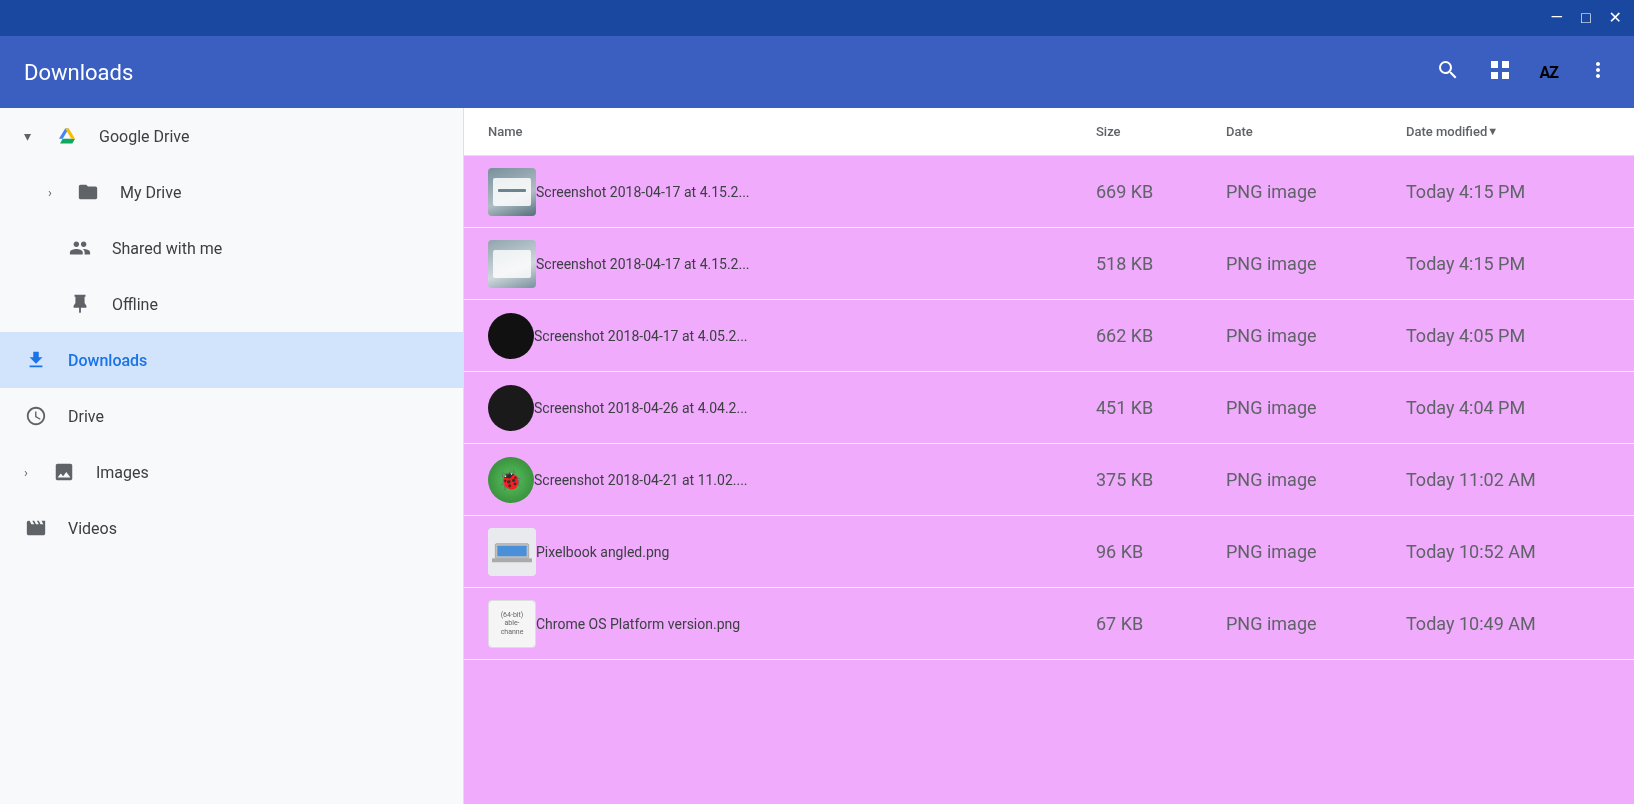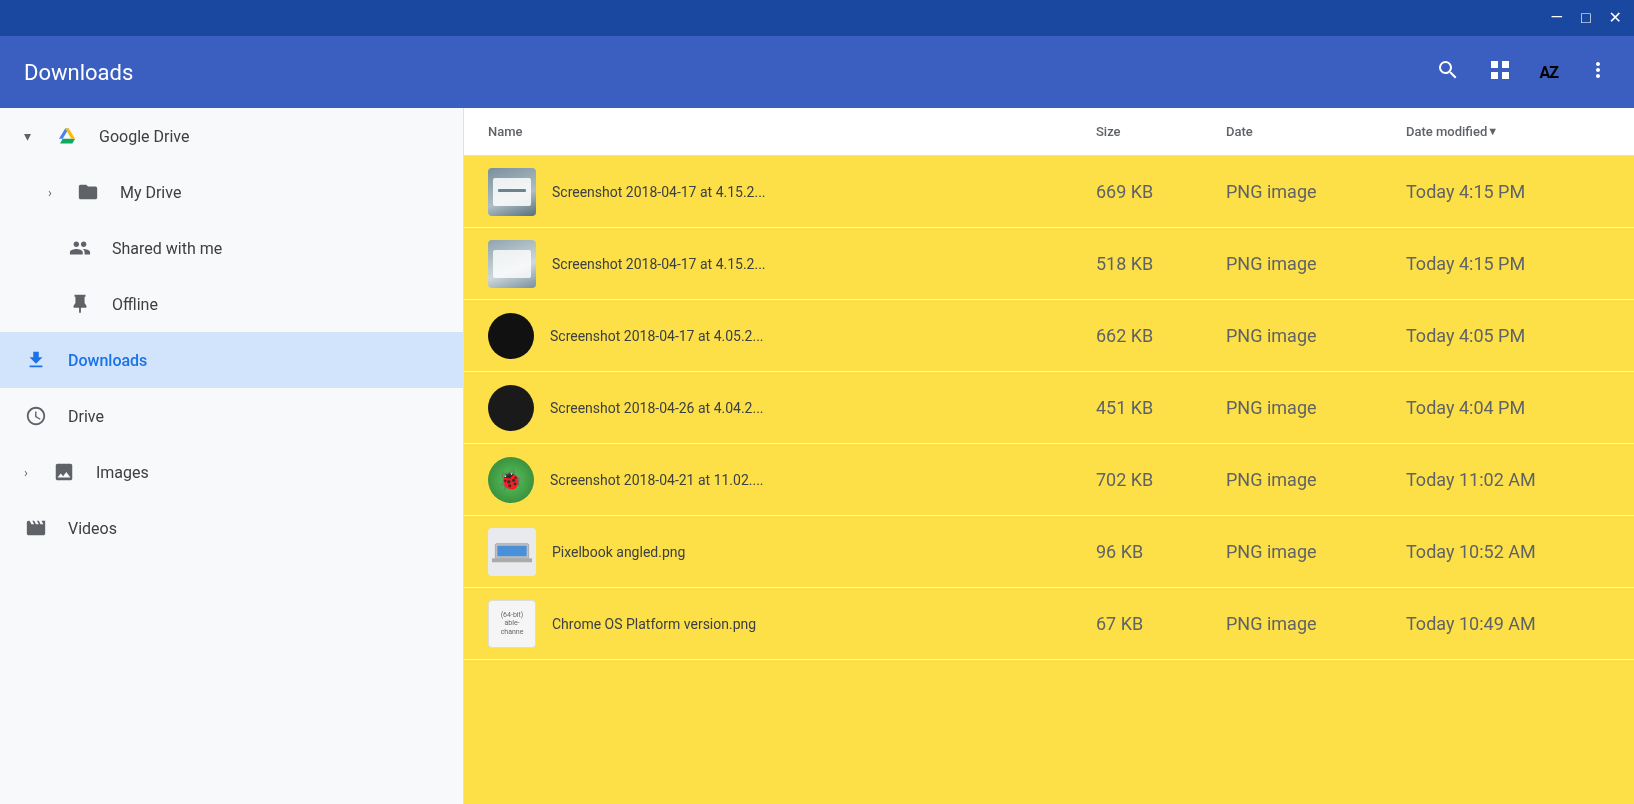--- a/index.html
+++ b/index.html
@@ -91,21 +91,21 @@
     .sidebar-item .expand-arrow {
       font-size: 14px;
       margin-right: 4px;
       color: #5f6368;
     }
     .sidebar-indent-1 { padding-left: 48px; }
 
     
     .file-area {
       flex: 1;
-      background: #fde047;
+      background: #f0abfc;
       overflow-y: auto;
     }
 
     
     .table-header {
       display: grid;
       grid-template-columns: 1fr 130px 180px 220px;
       padding: 0 16px;
       height: 48px;
       align-items: center;
@@ -133,21 +133,20 @@
       grid-template-columns: 1fr 130px 180px 220px;
       padding: 0 16px;
       height: 72px;
       align-items: center;
       border-bottom: 1px solid #f1f3f4;
       cursor: pointer;
     }
     .file-name-cell {
       display: flex;
       align-items: center;
-      gap: 16px;
       padding: 0 8px;
     }
     .file-thumbnail {
       width: 48px;
       height: 48px;
       border-radius: 4px;
       overflow: hidden;
       flex-shrink: 0;
       display: flex;
       align-items: center;
@@ -345,21 +344,21 @@
       <div class="file-cell">Today 4:04 PM</div>
     </div>
 
     <div class="file-row">
       <div class="file-name-cell">
         <div class="file-thumbnail" style="border-radius:50%; width:46px; height:46px; background: radial-gradient(circle, #4caf50 30%, #2e7d32 100%); display:flex;align-items:center;justify-content:center;">
           <span style="color:white;font-size:20px;">🐞</span>
         </div>
         <span class="file-name-text">Screenshot 2018-04-21 at 11.02....</span>
       </div>
-      <div class="file-cell">702 KB</div>
+      <div class="file-cell">375 KB</div>
       <div class="file-cell">PNG image</div>
       <div class="file-cell">Today 11:02 AM</div>
     </div>
 
     <div class="file-row">
       <div class="file-name-cell">
         <div class="file-thumbnail" style="background:#e8eaed; display:flex;align-items:center;justify-content:center;">
           <svg width="40" height="30" viewBox="0 0 60 35">
             <rect x="5" y="5" width="50" height="22" rx="2" fill="#c0c0c0" stroke="#999" stroke-width="1"></rect>
             <rect x="0" y="27" width="60" height="6" rx="1" fill="#aaa"></rect>

